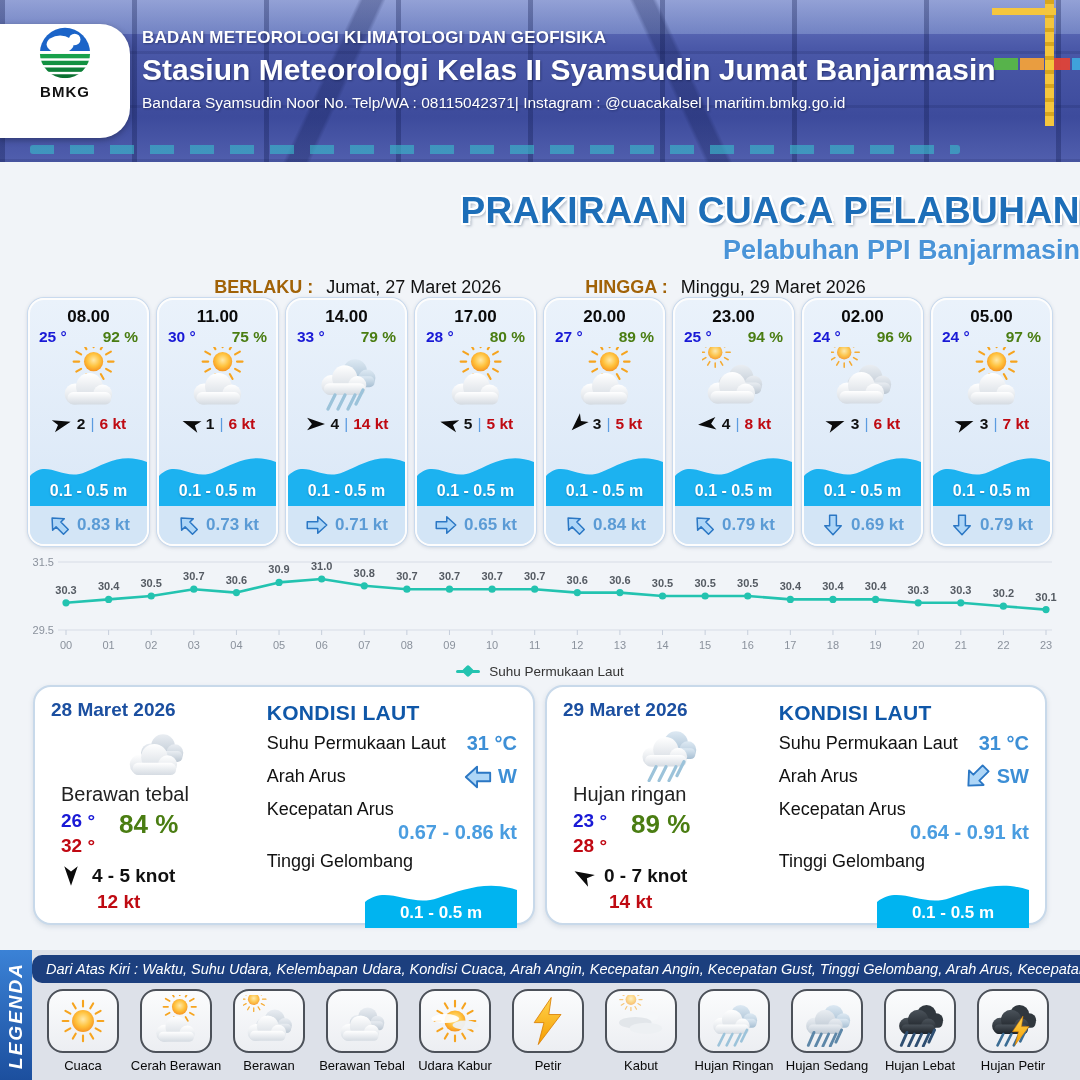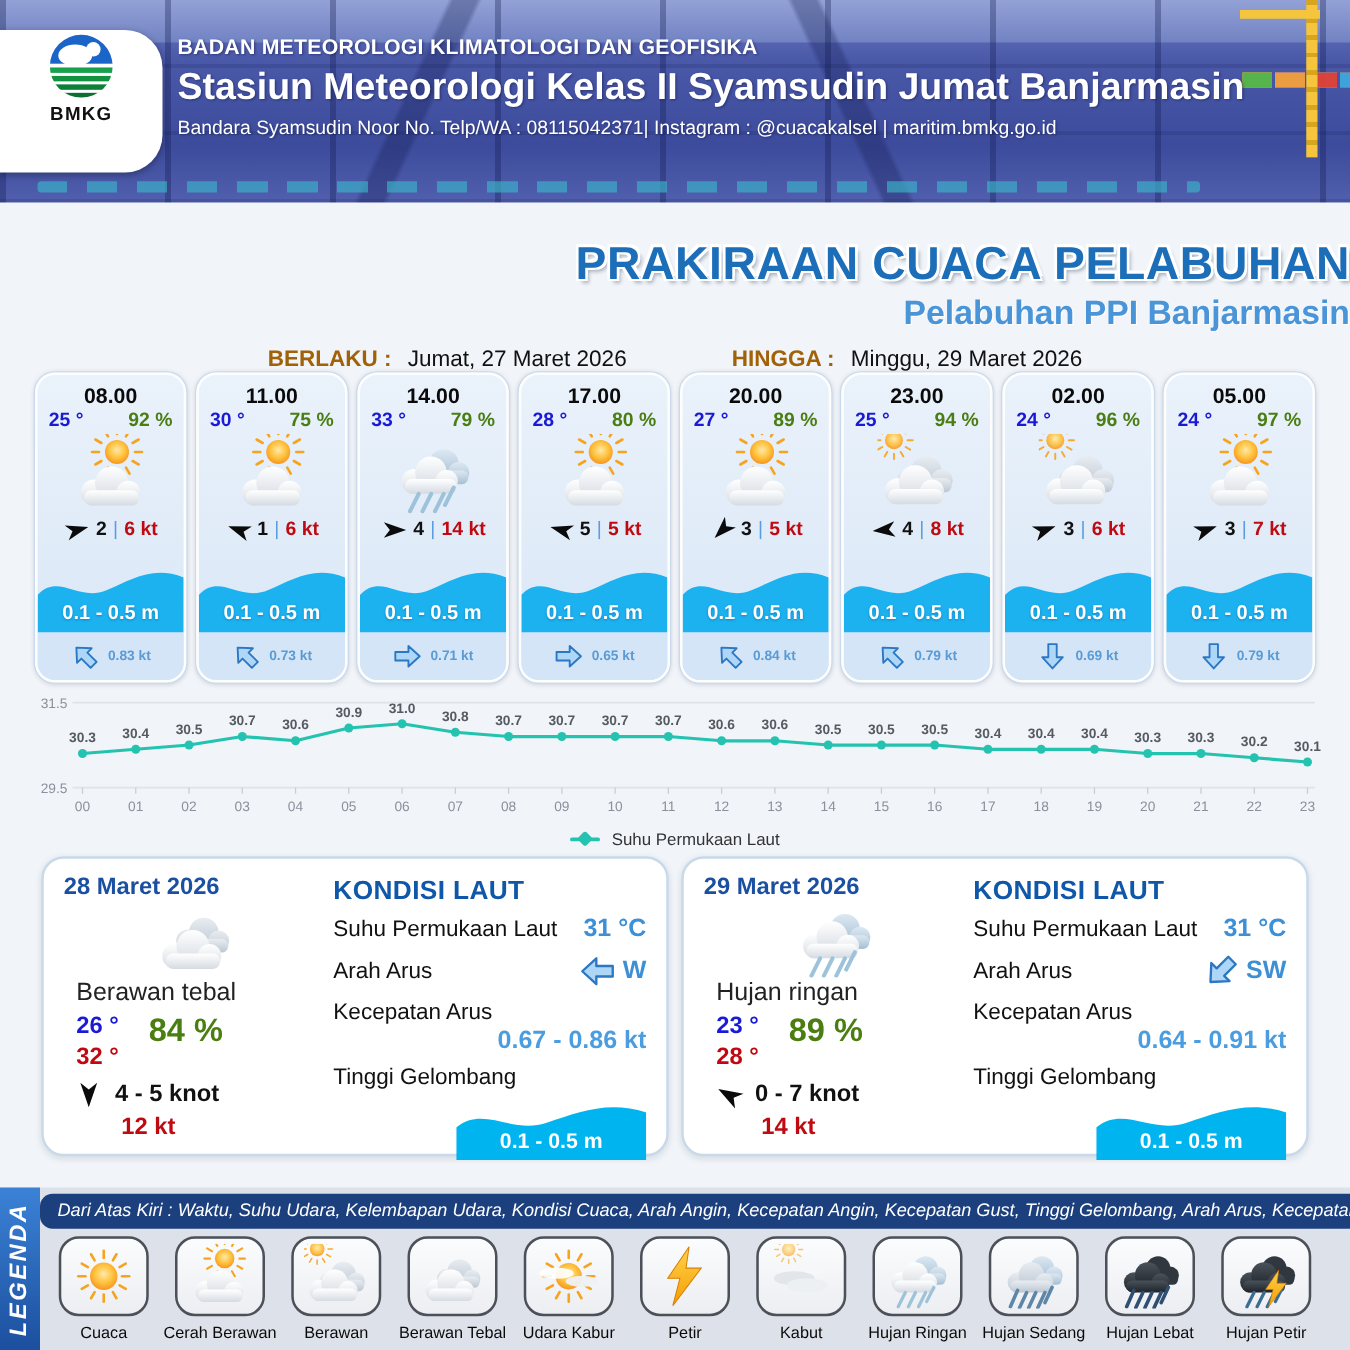--- a/index.html
+++ b/index.html
@@ -45,21 +45,21 @@
   .f-tr{display:flex;justify-content:space-between;width:100%;padding:0 9px;box-sizing:border-box;font-size:15.5px;font-weight:700;margin-top:1px}
   .t{color:#1919d6}.h{color:#4a7d12}
   .wicon{width:78px;height:64px;margin:1px 0 0}
   .f-wind{display:flex;align-items:center;gap:4px;font-size:15.5px;font-weight:700;margin-top:2px;color:#111}
   .dart{width:22px;height:22px}
   .sep{color:#5b9be0;font-weight:400;margin:0 1px}
   .wkt{color:#bf0a12}
   .f-wave{position:relative;width:100%;height:64px;margin-top:auto}
   .wavesvg{position:absolute;inset:0;width:100%;height:100%}
   .wavetxt{position:absolute;left:0;right:0;bottom:6px;text-align:center;color:#fff;font-size:16px;font-weight:700;text-shadow:0 1px 2px rgba(0,60,110,.4)}
-  .f-cur{height:38px;display:flex;align-items:center;justify-content:center;gap:6px;width:100%;font-size:11px;font-weight:700;color:#5b9bd5;background:#d3e5f6}
+  .f-cur{height:38px;display:flex;align-items:center;justify-content:center;gap:6px;width:100%;font-size:17px;font-weight:700;color:#5b9bd5;background:#d3e5f6}
   .curarrow{width:24px;height:24px}
 
   
   .chartwrap{padding:0 20px 0}
   #sstChart{display:block;width:1040px;height:118px}
   #sstChart .ax{font:11px "Liberation Sans",sans-serif;fill:#8a919c}
   #sstChart .pl{font:700 11px "Liberation Sans",sans-serif;fill:#555b63}
   .chart-legend{display:flex;justify-content:center;align-items:center;gap:9px;font-size:13.5px;color:#333;margin:0 0 4px}
   .legmark{width:24px;height:3px;background:#23c3b0;border-radius:2px;position:relative}
   .legmark::after{content:"";position:absolute;left:50%;top:50%;width:9px;height:9px;background:#23c3b0;transform:translate(-50%,-50%) rotate(45deg);border-radius:2px}

